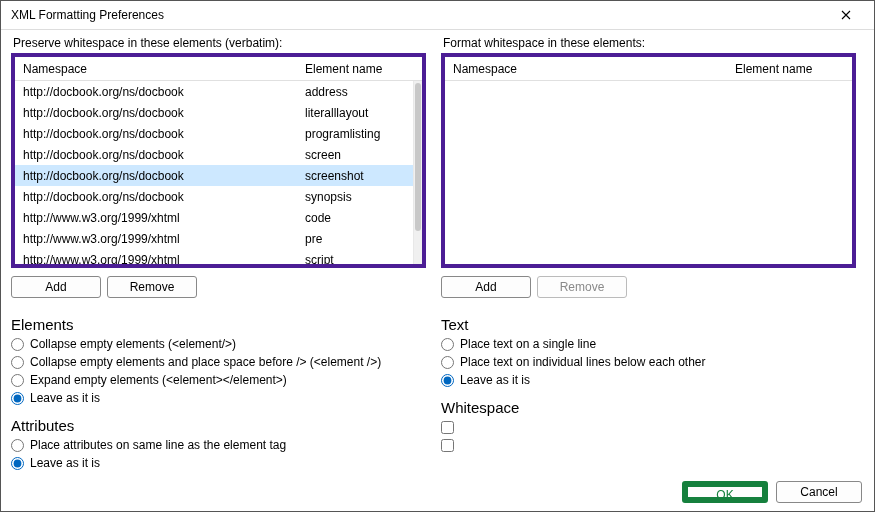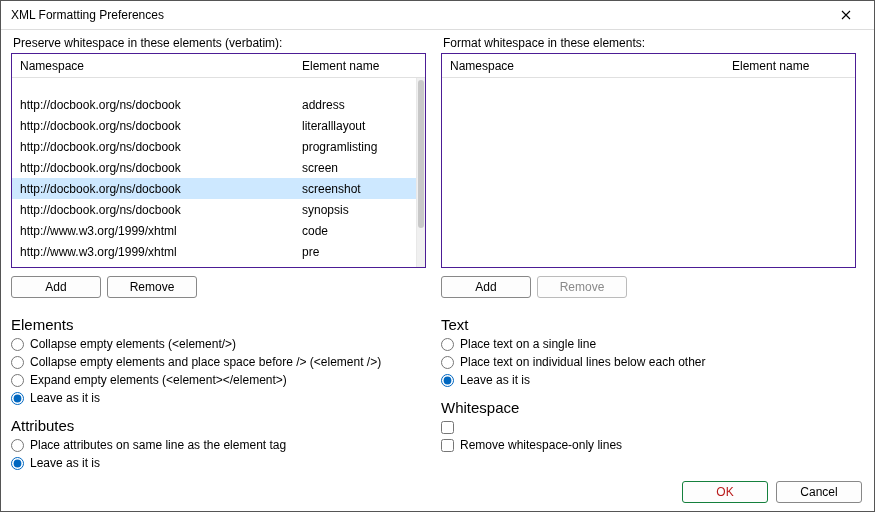--- a/index.html
+++ b/index.html
@@ -50,21 +50,21 @@
   .col {
     flex: 1;
     display: flex;
     flex-direction: column;
   }
   .section-label {
     font-size: 12px;
     margin: 0 0 3px 2px;
   }
   .table-wrap {
-    border: 1px solid #4c1d95;
+    border: 4px solid #4c1d95;
     height: 215px;
     overflow: hidden;
     position: relative;
     background: #fff;
   }
   .table-header {
     display: flex;
     height: 24px;
     align-items: center;
     border-bottom: 1px solid #e0e0e0;
@@ -79,21 +79,20 @@
     flex: 1;
     padding-left: 2px;
   }
   .table-body {
     position: relative;
     height: 190px;
     overflow: hidden;
   }
   .table-body-inner {
     padding-left: 0;
-    margin-top: 16px;
   }
   .trow {
     display: flex;
     height: 21px;
     align-items: center;
     padding-left: 8px;
   }
   .trow.selected { background: #cde8ff; }
   .td-ns {
     width: 282px;
@@ -178,22 +177,22 @@
   .footer .fbtn {
     width: 86px;
     height: 22px;
     border: 1px solid #888;
     border-radius: 3px;
     background: #fdfdfd;
     font: inherit;
     cursor: pointer;
   }
   .footer .fbtn.primary {
-    border: 1px solid #15803d;
-    color: #b91c1c;
+    border: 6px solid #15803d;
+    color: #15803d;
   }
 </style>
 </head>
 <body>
 
 <div class="window">
 
   <div class="titlebar">
     <div class="titlebar-title">XML Formatting Preferences</div>
     <div class="titlebar-close">
@@ -334,21 +333,20 @@
           </label>
         </div>
 
       <div class="group-title">Whitespace</div>
       <div class="opts" id="whitespace-opts">
           <label>
             <input type="checkbox" style="">
           </label>
           <label>
             <input type="checkbox" style="">
-            <span>Remove whitespace-only lines</span>
           </label>
         </div>
 
     </div>
 
   </div>
 
   <div class="footer">
     <button class="fbtn primary">OK</button>
     <button class="fbtn">Cancel</button>

